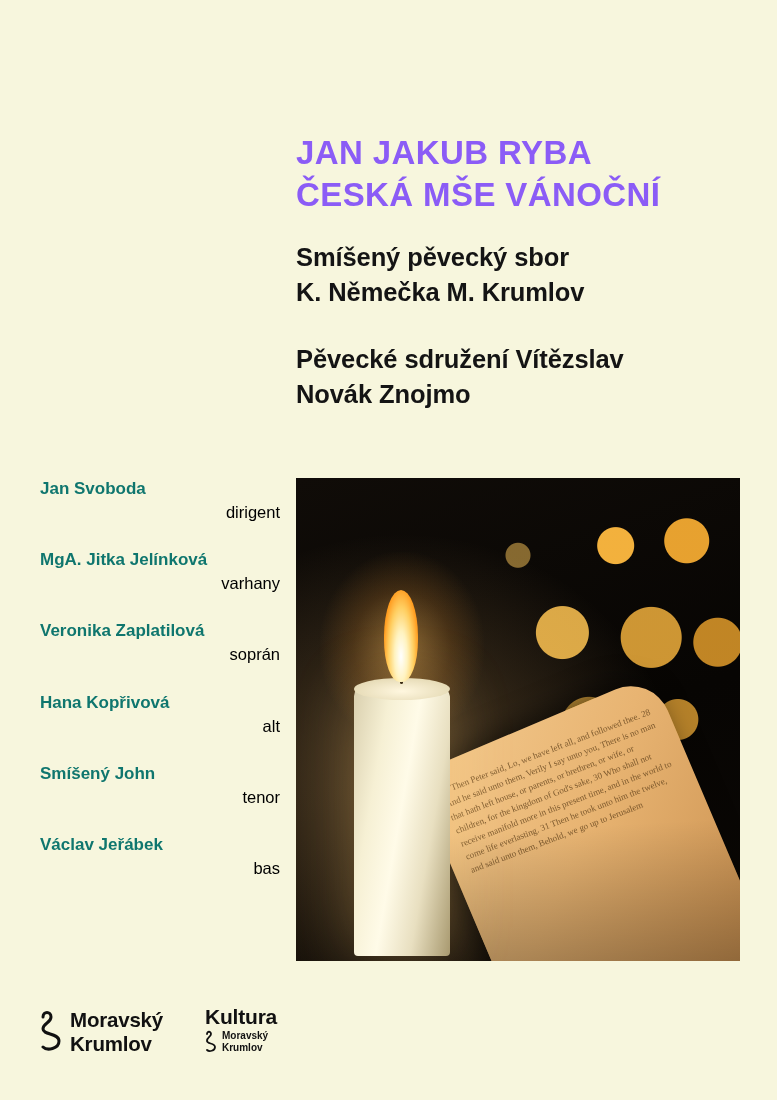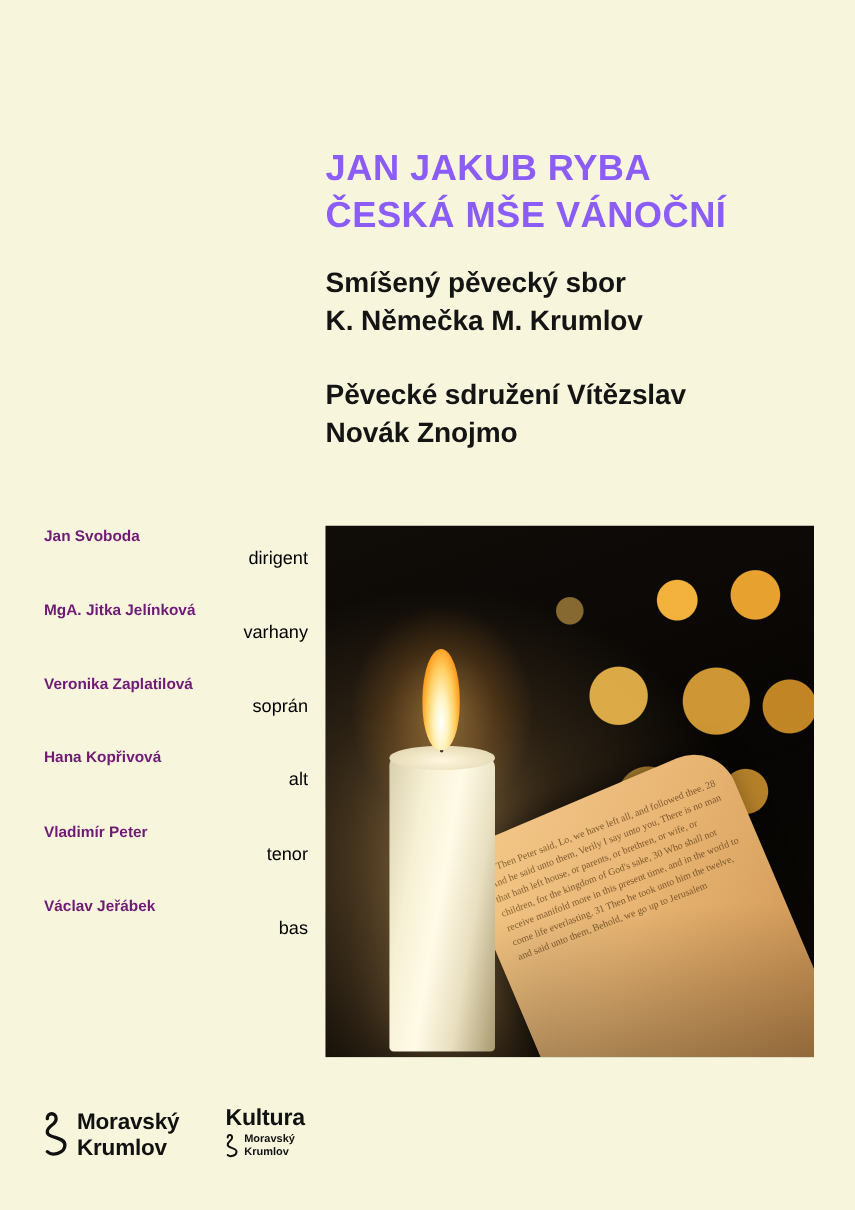--- a/index.html
+++ b/index.html
@@ -94,24 +94,24 @@
     position: absolute;
     left: 40px;
     top: 478px;
     width: 240px;
   }
   .performer {
     margin-bottom: 26px;
   }
   .performer:last-child { margin-bottom: 16px; }
   .performer-name {
-    font-size: 14px;
+    font-size: 17px;
     font-weight: 700;
     line-height: 1.35;
-    color: #701a75;
+    color: #0f766e;
   }
   .performer-role {
     font-size: 16.5px;
     font-weight: 400;
     line-height: 1.35;
     color: #000000;
     text-align: right;
   }
 
   
@@ -317,21 +317,21 @@
     </div>
     <div class="performer">
       <div class="performer-name">Veronika Zaplatilová</div>
       <div class="performer-role">soprán</div>
     </div>
     <div class="performer">
       <div class="performer-name">Hana Kopřivová</div>
       <div class="performer-role">alt</div>
     </div>
     <div class="performer">
-      <div class="performer-name">Vladimír Peter</div>
+      <div class="performer-name">Smíšený John</div>
       <div class="performer-role">tenor</div>
     </div>
     <div class="performer">
       <div class="performer-name">Václav Jeřábek</div>
       <div class="performer-role">bas</div>
     </div>
   </div>
 
   <div class="photo">
     <div class="photo-inner"></div>

